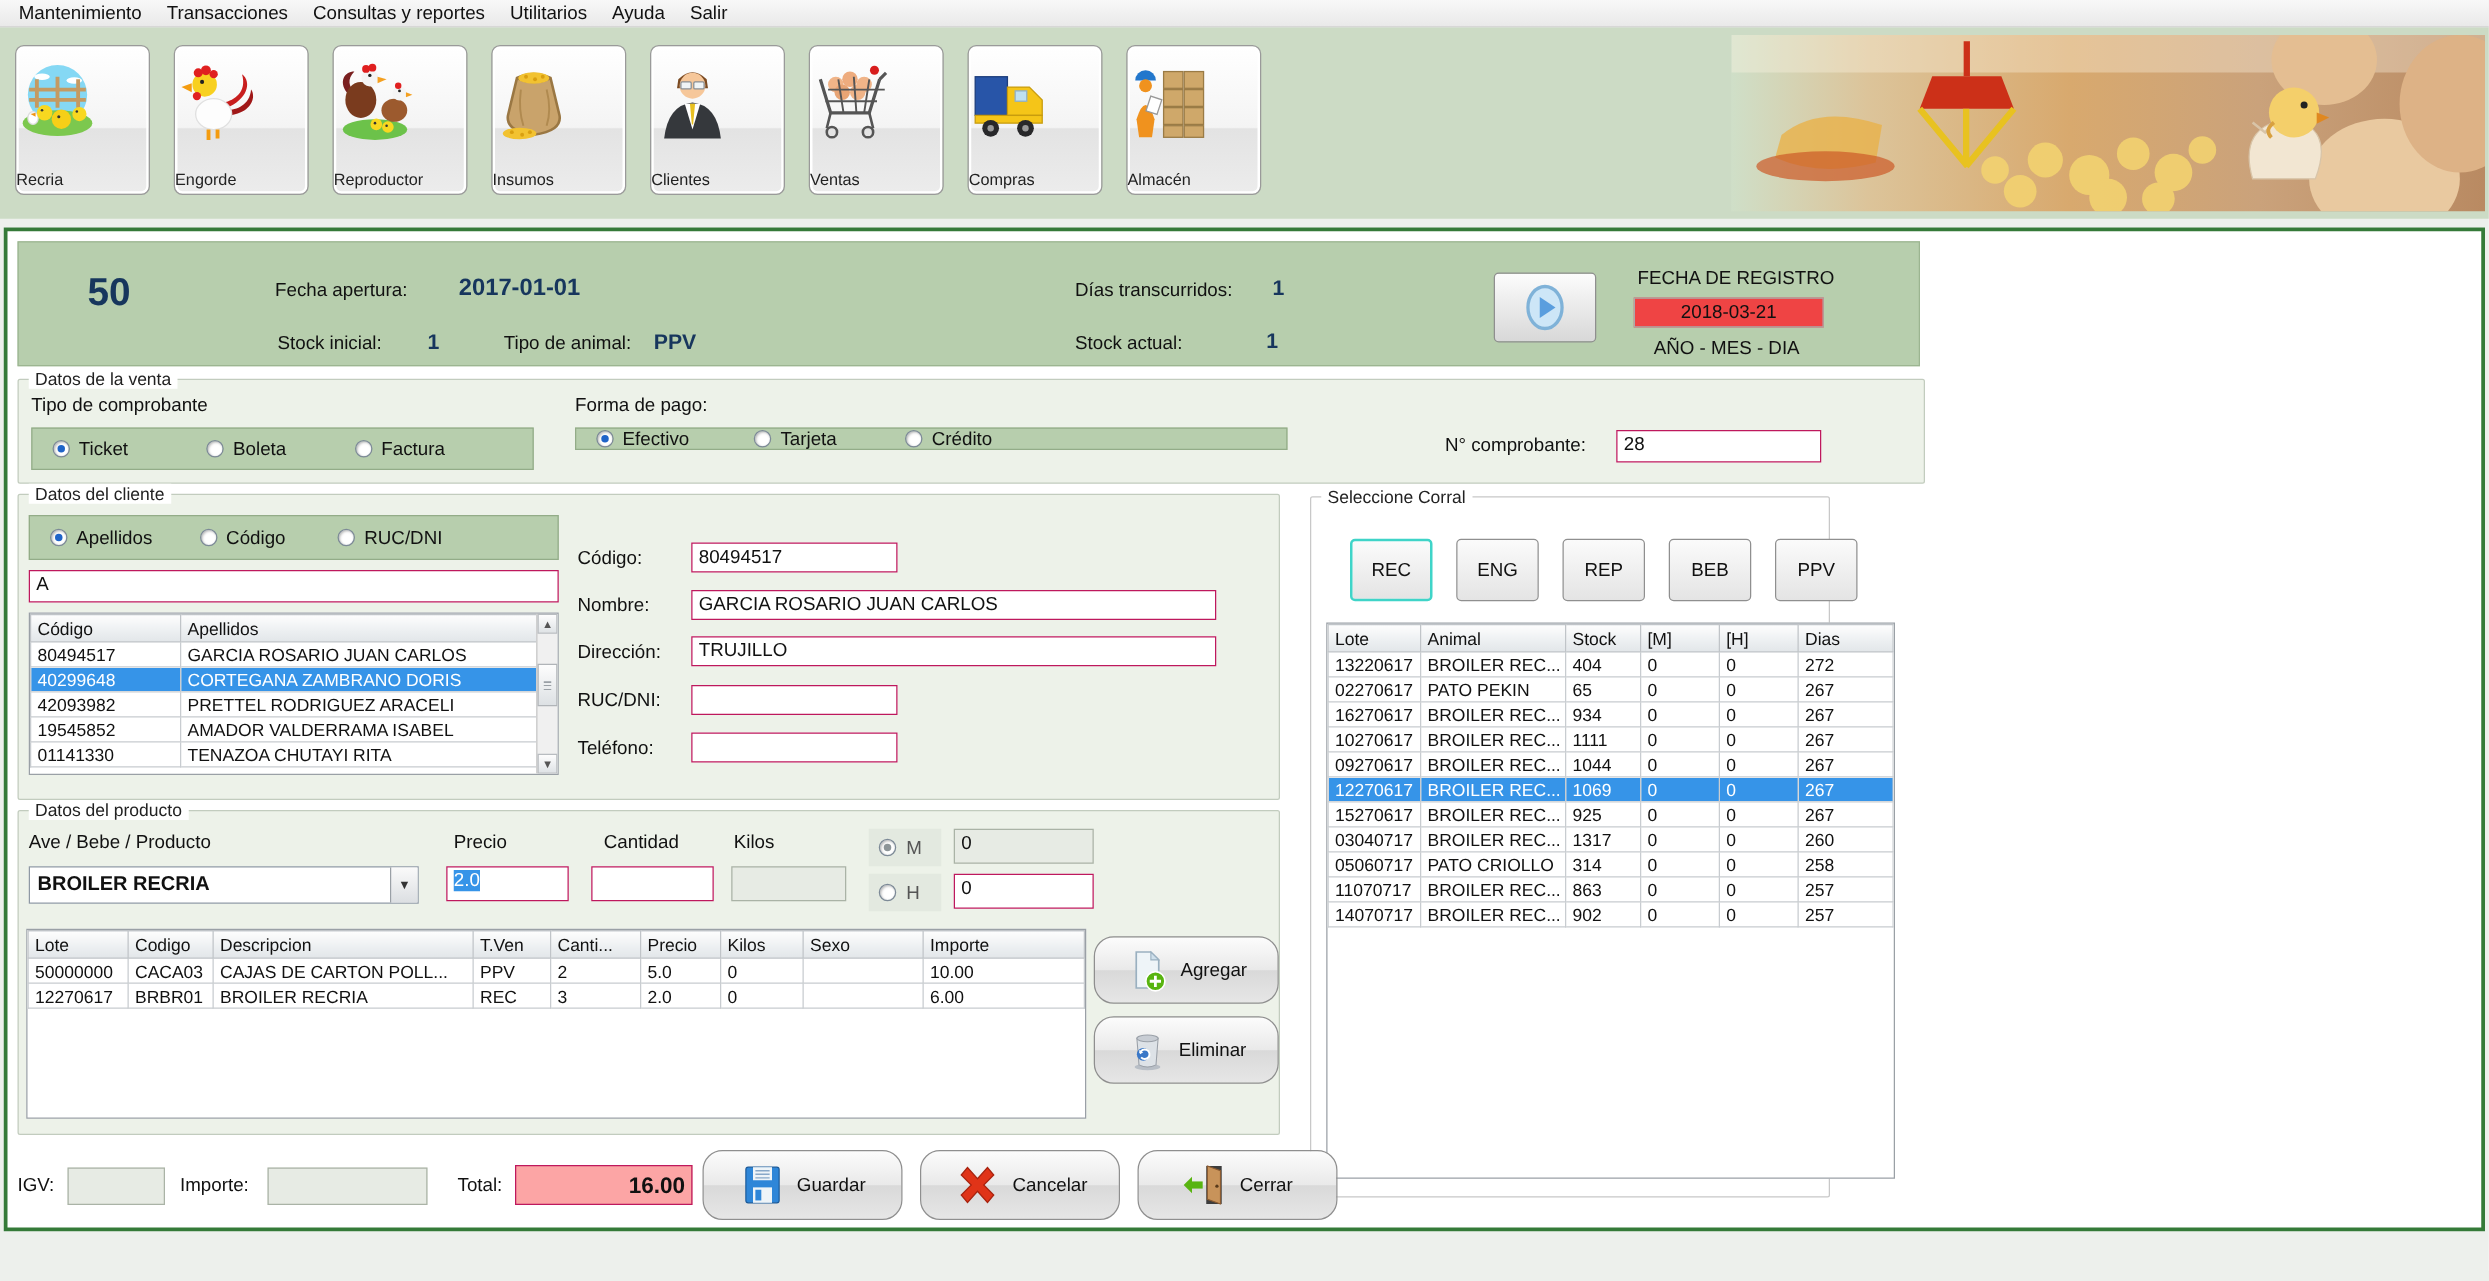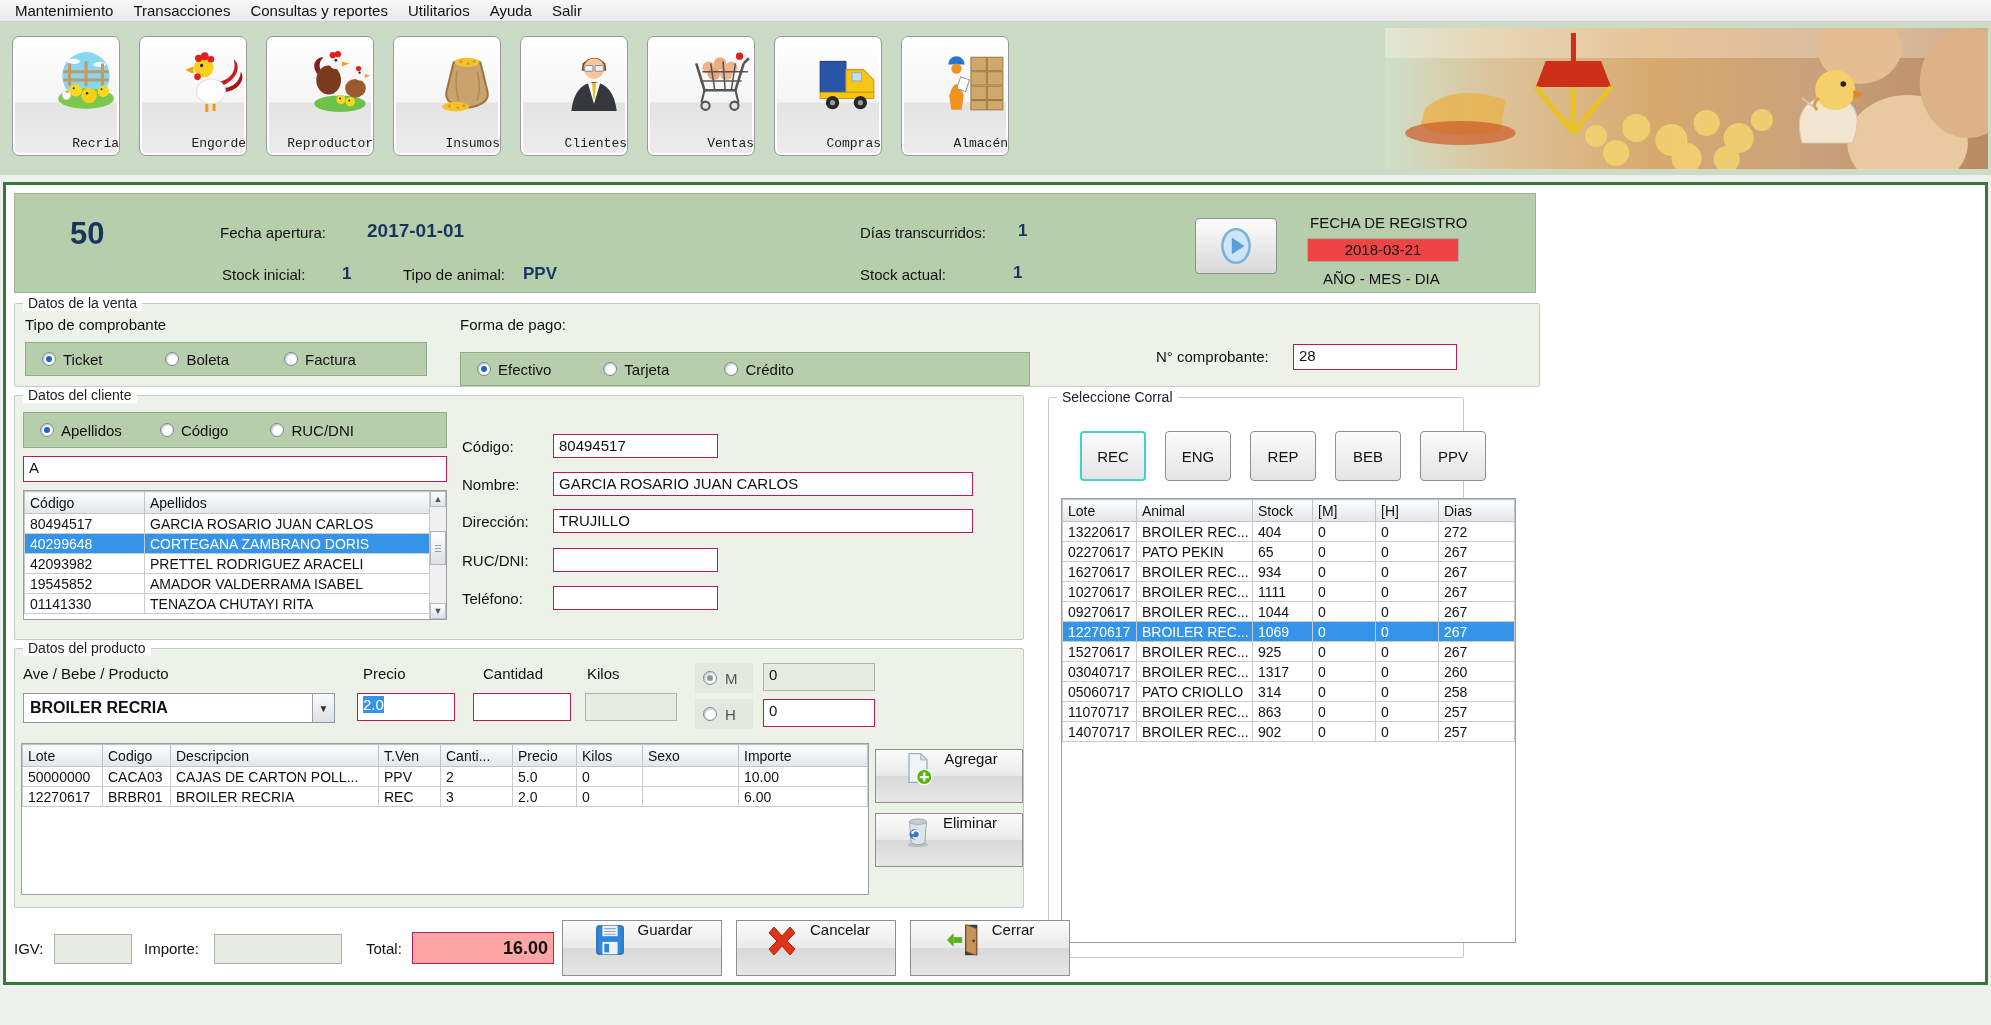--- a/index.html
+++ b/index.html
@@ -10,21 +10,21 @@
   .menu-bar { position:absolute; left:0; top:0; width:1991px; height:22px;
     background:linear-gradient(#f8f8f8,#e9e9e9); border-bottom:1px solid #cfcfcf;
     display:flex; align-items:center; padding-left:6px; gap:2px; }
   .menu-item { padding:1px 9px; font-size:15px; cursor:default; }
 
   
   .toolbar { position:absolute; left:0; top:22px; width:1991px; height:153px; background:#ccdbc5; }
   .tb-btn { position:absolute; top:14px; width:108px; height:120px;
     background:linear-gradient(#ffffff 0%,#f4f4f4 55%,#e3e3e3 56%,#ececec 100%);
     border:1px solid #9a9a9a; border-radius:7px; box-shadow:0 0 0 2px #fff inset;
-    display:flex; flex-direction:column; align-items:flex-end; justify-content:flex-end; padding-bottom:4px;font-family:Liberation Mono, monospace; }
+    display:flex; flex-direction:column; align-items:flex-start; justify-content:flex-end; padding-bottom:4px; }
   .tb-btn svg { width:66px; height:66px; position:absolute; top:12px; }
   .tb-label { font-size:13px; color:#222; }
   .banner { position:absolute; left:1385px; top:6px; width:603px; height:141px;
     background:linear-gradient(90deg,#cfdfc8 0%,#dcc49a 18%,#d8a96e 45%,#caa27b 70%,#b98a62 100%); overflow:hidden; }
   .banner svg { width:100%; height:100%; }
 
   
   .main-panel { position:absolute; left:3px; top:182px; width:1985px; height:803px;
     border:3px solid #357a38; background:#fff; }
 
@@ -66,22 +66,22 @@
 
   
   .sbar { position:absolute; right:0; top:0; width:17px; height:100%; background:#f0f0f0; border-left:1px solid #c8c8c8; font-size:9px; color:#555; }
   .sbtn { height:16px; background:linear-gradient(#fdfdfd,#dfe3e6); border:1px solid #b8bcc0; text-align:center; line-height:15px; }
   .sbtn.dn { position:absolute; bottom:0; width:100%; }
   .sthumb { position:absolute; top:40px; width:100%; height:34px; background:linear-gradient(#fdfdfd,#dde1e4); border:1px solid #b0b4b8; }
   .sthumb::after { content:""; position:absolute; left:4px; right:4px; top:13px; height:7px;
     background:repeating-linear-gradient(#9aa0a6 0 1px,transparent 1px 3px); }
 
   
-  .btn { background:linear-gradient(#fcfcfc,#e9e9e9 50%,#d9d9d9 51%,#e6e6e6); border:1px solid #8f8f8f; border-radius:0;
-    display:flex; align-items:flex-start; justify-content:center; gap:8px; font-size:15px; position:absolute; }
+  .btn { background:linear-gradient(#fcfcfc,#e9e9e9 50%,#d9d9d9 51%,#e6e6e6); border:1px solid #8f8f8f; border-radius:16px;
+    display:flex; align-items:center; justify-content:center; gap:8px; font-size:15px; position:absolute; }
   .corral-btn { width:66px; height:50px; font-size:15px; position:absolute; top:33px;
     background:linear-gradient(#fbfbfb,#e4e4e4); border:1px solid #8f8f8f; border-radius:4px;
     display:flex; align-items:center; justify-content:center; }
   .corral-btn.sel { border:2px solid #3fd4c8; }
 
   .dd { position:absolute; background:#fff; border:1px solid #8f99a4; display:flex; align-items:center; }
   .dd-text { flex:1; font-weight:bold; font-size:16px; padding-left:6px; }
   .dd-arrow { width:22px; height:100%; background:linear-gradient(#fafafa,#dcdfe2); border-left:1px solid #9aa0a6;
     display:flex; align-items:center; justify-content:center; font-size:10px; color:#333; }
 
@@ -322,21 +322,21 @@
       <label class="radio" style="margin-left:63px">
         <span class="rb"></span>
           <span>Boleta</span>
       </label>
       <label class="radio" style="margin-left:55px">
         <span class="rb"></span>
           <span>Factura</span>
       </label>
     </div>
     <span class="pos lbl" style="left:445px;top:12px">Forma de pago:</span>
-    <div class="strip" style="left:445px;top:48px;width:570px;height:34px">
+    <div class="strip" style="left:445px;top:38px;width:570px;height:18px">
       <label class="radio" style="margin-left:16px">
         <span class="rb on"></span>
           <span>Efectivo</span>
       </label>
       <label class="radio" style="margin-left:52px">
         <span class="rb"></span>
           <span>Tarjeta</span>
       </label>
       <label class="radio" style="margin-left:55px">
         <span class="rb"></span>

